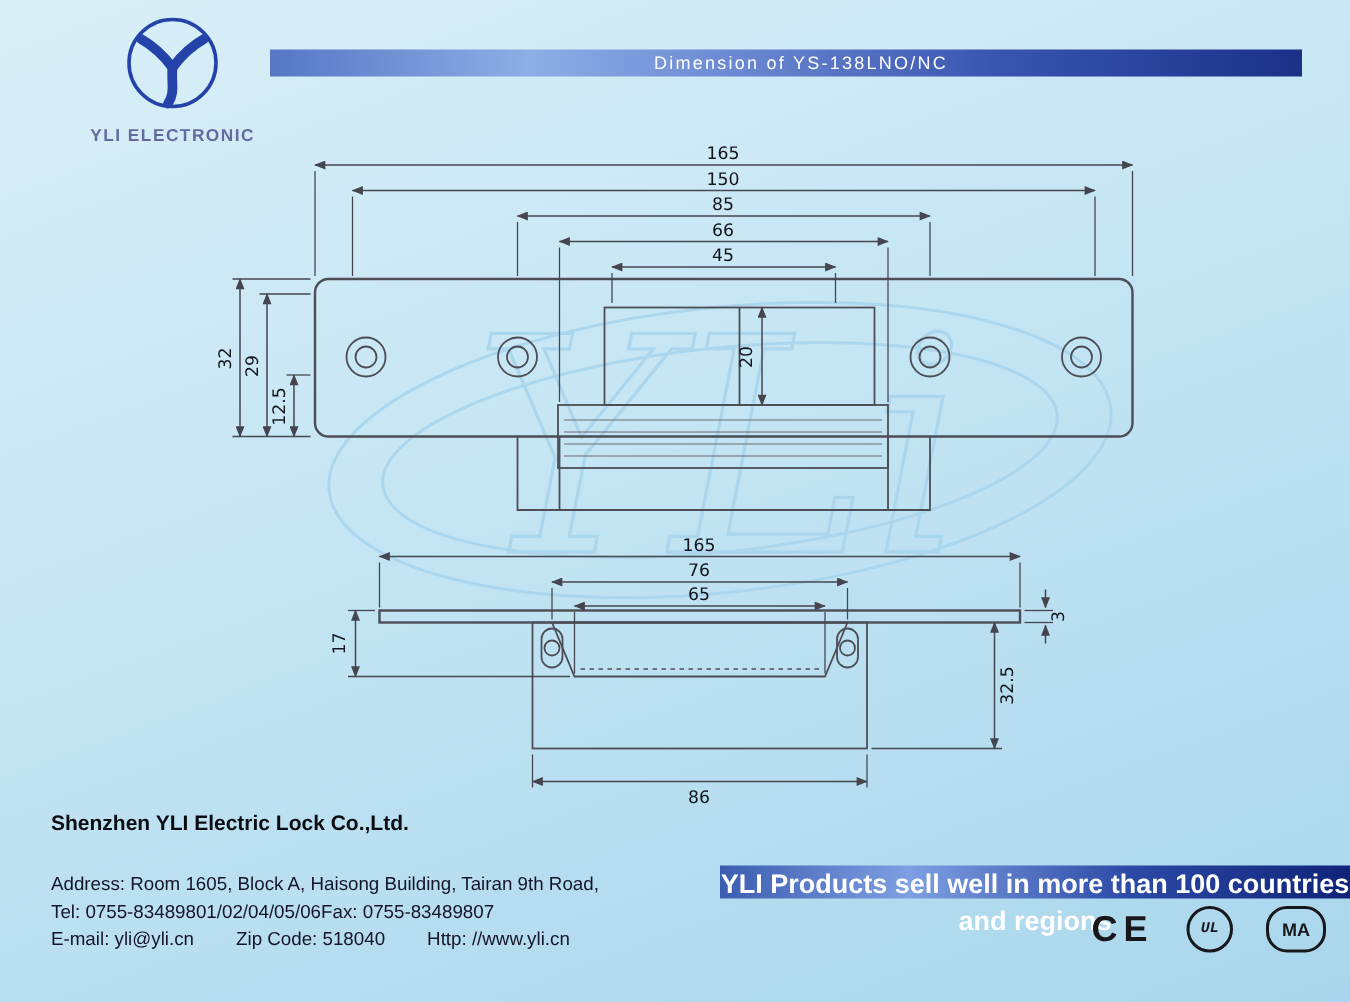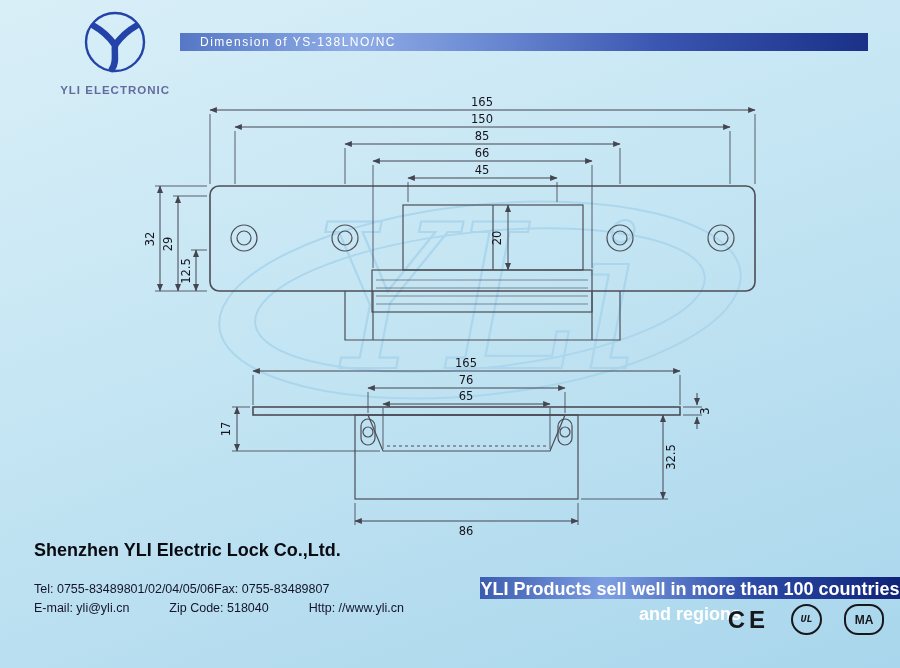--- a/index.html
+++ b/index.html
@@ -25,28 +25,28 @@
 
   
   .logo{position:absolute;left:50px;top:6px;width:120px;text-align:right;}
   .logo-text{font-size:11.5px;font-weight:bold;color:#636b9e;letter-spacing:1px;margin-top:2px;white-space:nowrap;}
 
   
   .banner{position:absolute;left:180px;top:33px;width:688px;height:48px;}
   .banner-title{height:30px;line-height:30px;text-align:center;color:#fff;font-weight:bold;
     font-size:22px;letter-spacing:3px;text-shadow:1px 1px 1px rgba(0,0,20,.45);
     background:linear-gradient(90deg,#3d5fb5 0%,#6d90da 25%,#4a69bd 45%,#24409f 70%,#0e2277 100%);}
-  .banner-sub{height:18px;line-height:18px;color:#fff;font-size:12px;letter-spacing:1.5px;
+  .banner-sub{height:18px;line-height:18px;text-align:center;color:#fff;font-size:12px;letter-spacing:1.5px;
     background:linear-gradient(90deg,#5577c5 0%,#8fade6 25%,#6b89d2 45%,#3a55b0 70%,#1b3188 100%);padding-left:20px;}
 
   
-  .company{position:absolute;left:34px;top:540px;font-size:18px;font-weight:bold;color:#0b0b12;}
+  .company{position:absolute;left:34px;top:540px;font-size:14px;font-weight:bold;color:#0b0b12;}
   .addr{position:absolute;left:34px;top:580px;font-size:12.5px;color:#15152a;line-height:18.5px;}
   .addr .row{white-space:nowrap;}
-  .gap36{} .gap28{margin-left:40px;}
+  .gap36{} .gap28{margin-left:28px;}
   .slogan{position:absolute;left:480px;top:577px;width:420px;height:22px;line-height:25px;
     text-align:center;color:#fff;font-weight:bold;font-size:18px;
     background:linear-gradient(90deg,#3c5cb0 0%,#7e9fe2 30%,#2c4aa6 65%,#0f2378 100%);}
   .certs{position:absolute;right:16px;top:604px;display:flex;align-items:center;gap:22px;}
   .ce{font-size:24px;font-weight:bold;letter-spacing:4px;color:#17171c;}
   .badge{display:flex;align-items:center;justify-content:center;border:2.5px solid #17171c;
          color:#17171c;font-weight:bold;background:transparent;}
   .ul-badge{width:27px;height:27px;border-radius:50%;font-size:10px;font-style:italic;font-family:Liberation Mono, monospace;}
   .ma-badge{width:36px;height:27px;border-radius:14px;font-size:12px;}
 </style>
@@ -235,20 +235,21 @@
     </g>
   </svg>
 
   <div class="company">Shenzhen YLI Electric Lock Co.,Ltd.</div>
 
   <div class="slogan">
     <span>YLI Products sell well in more than 100 countries and regions</span>
   </div>
 
   <div class="addr">
+    <div class="row">Address: Room 1605, Block A, Haisong Building, Tairan 9th Road,</div>
     <div class="row">
       <span>Tel: 0755-83489801/02/04/05/06</span><span class="gap36">Fax: 0755-83489807</span>
     </div>
     <div class="row">
       <span>E-mail: yli@yli.cn</span><span class="gap28">Zip Code: 518040</span><span class="gap28">Http: //www.yli.cn</span>
     </div>
   </div>
 
   <div class="certs">
     <span class="ce">CE</span>

